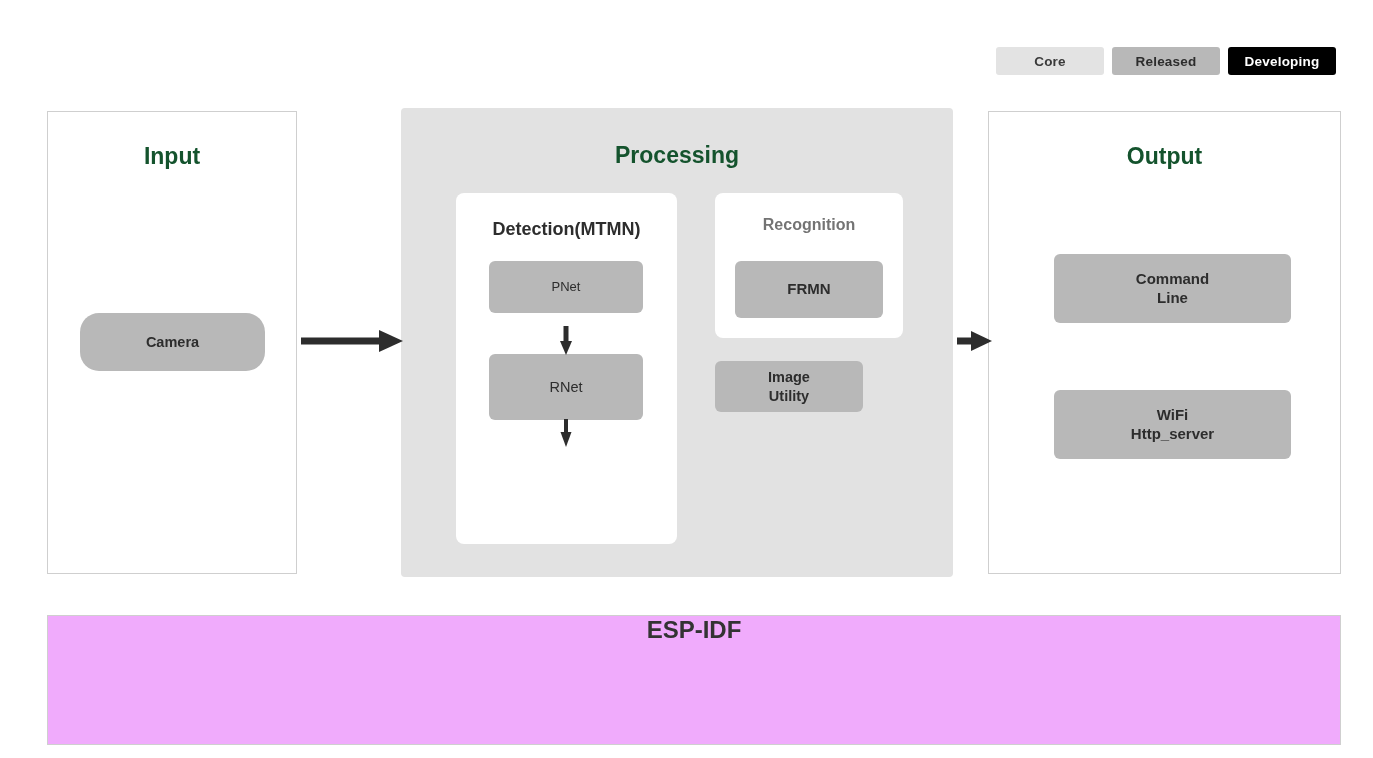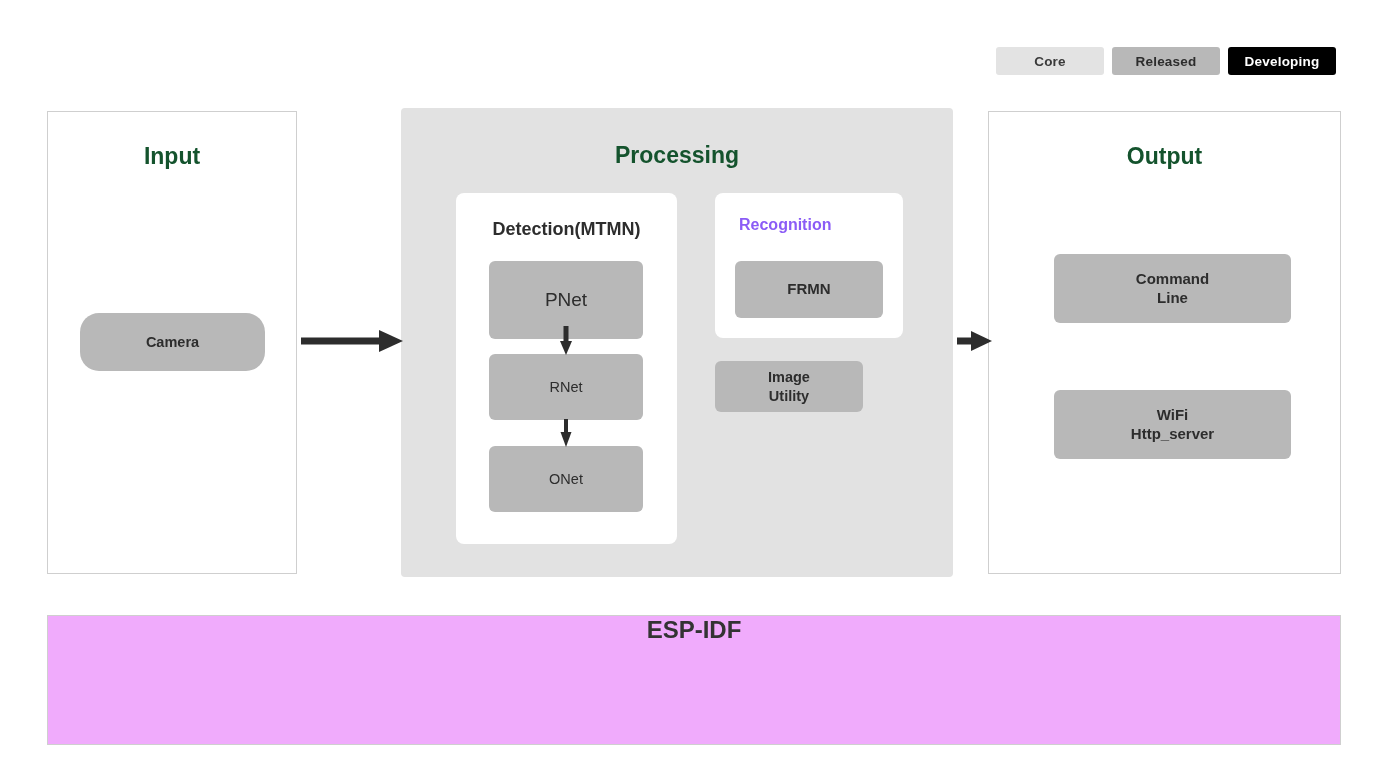--- a/index.html
+++ b/index.html
@@ -127,21 +127,21 @@
   }
   #detection-title {
     position: absolute;
     left: 0; top: 26px;
     width: 100%;
     text-align: center;
     font-size: 18px;
     font-weight: bold;
     color: #2d2d2d;
   }
-  #pnet-node { left: 489px; top: 261px; width: 154px; height: 78px; font-size: 19px; }
+  #pnet-node { left: 489px; top: 261px; width: 154px; height: 52px; font-size: 13px; }
   #rnet-node { left: 489px; top: 354px; width: 154px; height: 66px; font-size: 14.5px; }
   #onet-node { left: 489px; top: 446px; width: 154px; height: 66px; font-size: 14.5px; }
 
   
   .varrow {
     position: absolute;
     width: 14px;
   }
   #arrow-pnet-rnet { left: 559px; top: 326px; height: 29px; }
   #arrow-rnet-onet { left: 559px; top: 419px; height: 28px; }
@@ -152,24 +152,24 @@
     left: 715px; top: 193px;
     width: 188px; height: 145px;
     background: #ffffff;
     border-radius: 8px;
     box-sizing: border-box;
   }
   #recognition-title {
     position: absolute;
     left: 0; top: 23px;
     width: 100%;
+    text-align: center;
     font-size: 16px;
     font-weight: bold;
-    color: #8b5cf6;
-    padding-left: 24px;
+    color: #737373;
   }
   #frmn-node {
     left: 735px; top: 261px;
     width: 148px; height: 57px;
     font-size: 15px;
     font-weight: bold;
   }
 
   #image-utility-node {
     left: 715px; top: 361px;
@@ -233,23 +233,20 @@
 
   <div id="detection-group">
     <div id="detection-title">Detection(MTMN)</div>
   </div>
   <div class="node released" id="pnet-node">
     <span>PNet</span>
   </div>
   <div class="node released" id="rnet-node">
     <span>RNet</span>
   </div>
-  <div class="node released" id="onet-node">
-    <span>ONet</span>
-  </div>
 
   <svg class="varrow" id="arrow-pnet-rnet" viewBox="0 0 14 29">
     <line x1="7" y1="0" x2="7" y2="17" stroke="#2d2d2d" stroke-width="5"></line>
     <polygon points="1,15 13,15 7,29" fill="#2d2d2d"></polygon>
   </svg>
   <svg class="varrow" id="arrow-rnet-onet" viewBox="0 0 14 28">
     <line x1="7" y1="0" x2="7" y2="14" stroke="#2d2d2d" stroke-width="4"></line>
     <polygon points="1.5,13 12.5,13 7,28" fill="#2d2d2d"></polygon>
   </svg>
 

